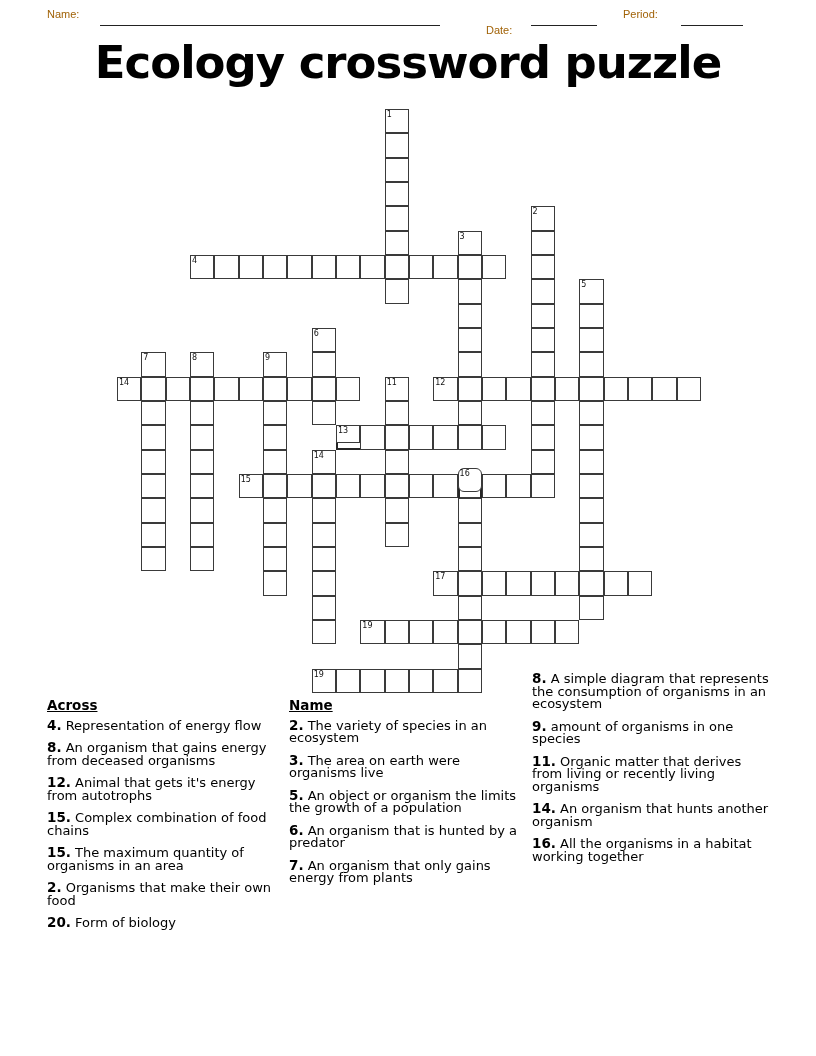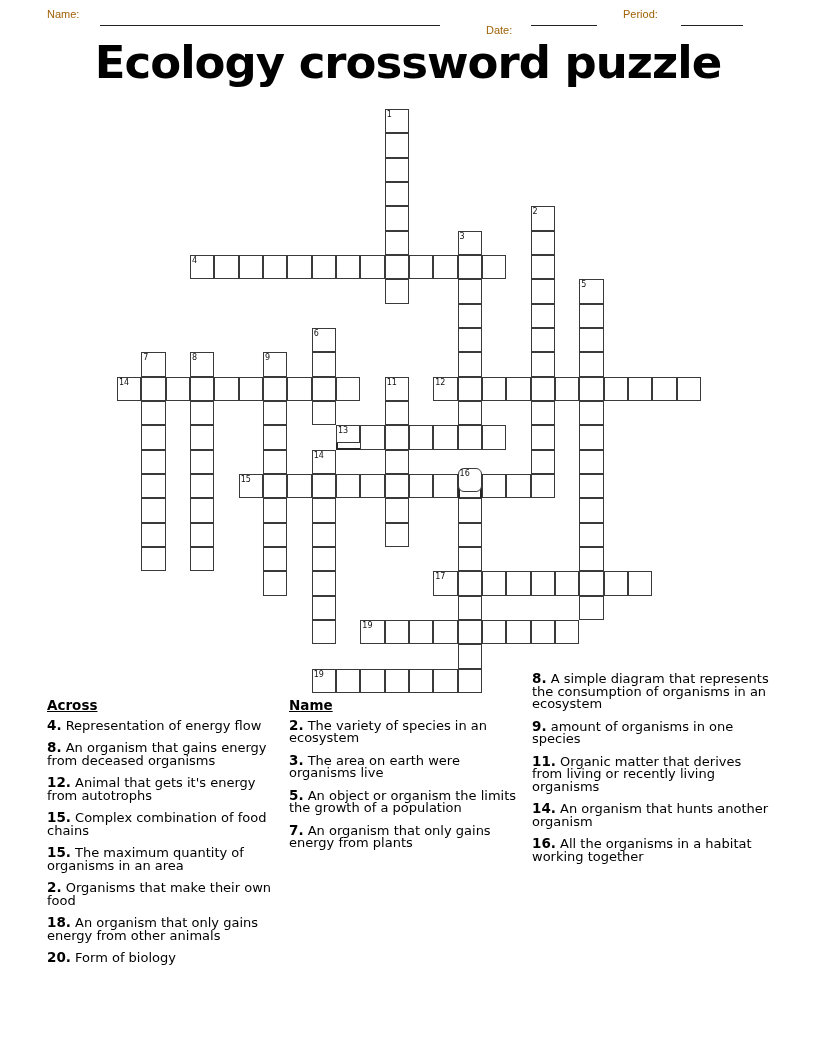--- a/index.html
+++ b/index.html
@@ -278,28 +278,28 @@
   </div>
 
 <div class="clue-col" style="left:47px;top:699px;">
     <div class="clue-title">Across</div>
     <div class="clue"><b>4.</b> Representation of energy flow</div>
     <div class="clue"><b>8.</b> An organism that gains energy from deceased organisms</div>
     <div class="clue"><b>12.</b> Animal that gets it's energy from autotrophs</div>
     <div class="clue"><b>15.</b> Complex combination of food chains</div>
     <div class="clue"><b>15.</b> The maximum quantity of organisms in an area</div>
     <div class="clue"><b>2.</b> Organisms that make their own food</div>
-    <div class="clue"><b>18.</b> An organism that only gains energy from other animals</div>
     <div class="clue"><b>20.</b> Form of biology</div>
   </div>
 <div class="clue-col" style="left:289px;top:699px;">
     <div class="clue-title">Name</div>
     <div class="clue"><b>2.</b> The variety of species in an ecosystem</div>
     <div class="clue"><b>3.</b> The area on earth were organisms live</div>
     <div class="clue"><b>5.</b> An object or organism the limits the growth of a population</div>
+    <div class="clue"><b>6.</b> An organism that is hunted by a predator</div>
     <div class="clue"><b>7.</b> An organism that only gains energy from plants</div>
   </div>
 <div class="clue-col" style="left:532px;top:672px;">
     <div class="clue"><b>8.</b> A simple diagram that represents the consumption of organisms in an ecosystem</div>
     <div class="clue"><b>9.</b> amount of organisms in one species</div>
     <div class="clue"><b>11.</b> Organic matter that derives from living or recently living organisms</div>
     <div class="clue"><b>14.</b> An organism that hunts another organism</div>
     <div class="clue"><b>16.</b> All the organisms in a habitat working together</div>
   </div>
 

